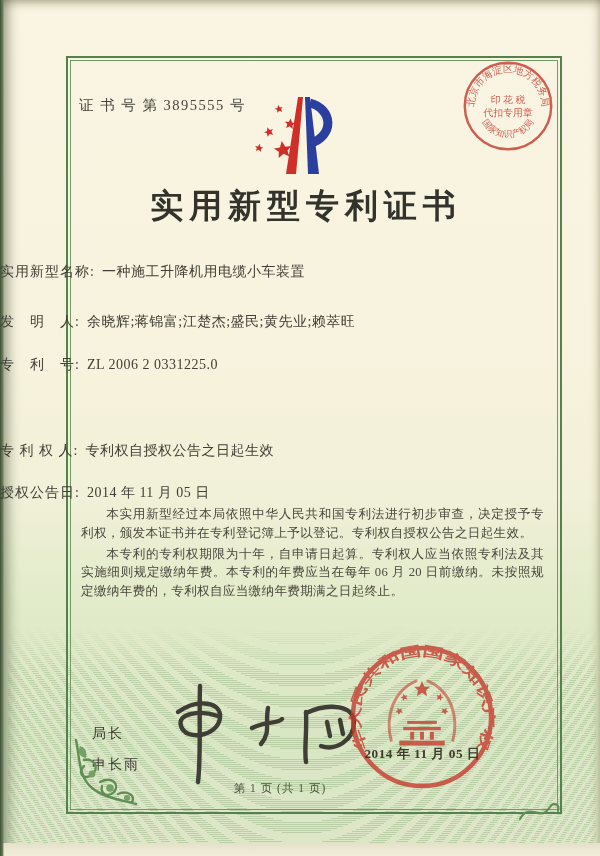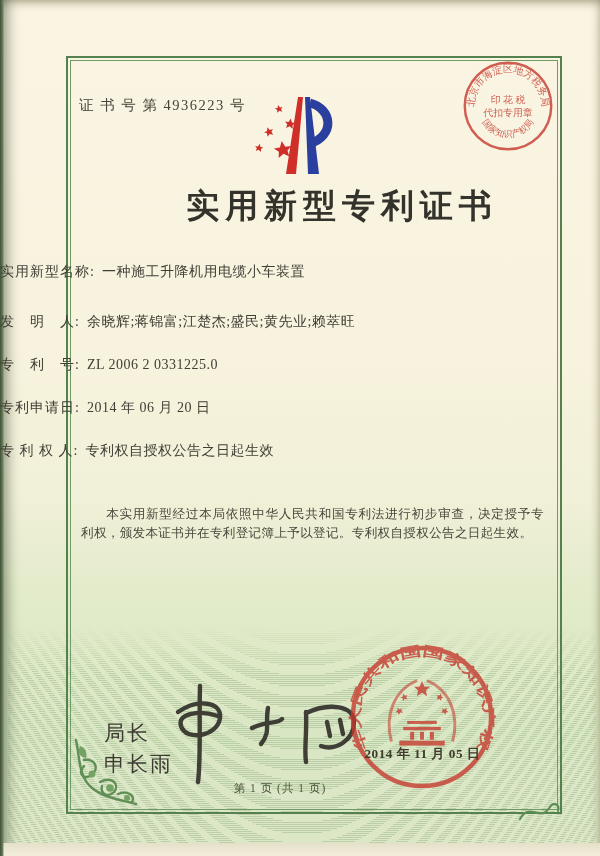--- a/index.html
+++ b/index.html
@@ -19,29 +19,29 @@
       rgba(104,146,88,.28) 0 1.2px,rgba(104,146,88,0) 1.2px 4.2px);
     -webkit-mask:linear-gradient(180deg,transparent 0,#000 22%);
             mask:linear-gradient(180deg,transparent 0,#000 22%);}
   .paper-bottom{position:absolute;left:0;top:843px;width:100%;height:13px;
     background:linear-gradient(180deg,#e4e0c9,#f3eedb);}
   .frame{position:absolute;left:66px;top:56px;width:492px;height:754px;
     border:2px solid #55814e;}
   .frame::before{content:"";position:absolute;inset:2px;border:1px solid #6f9a64;}
   .cert-no{position:absolute;left:79px;top:96px;font-size:14.5px;letter-spacing:1.5px;color:#46443b;}
   .title{position:absolute;left:66px;top:184px;width:480px;text-align:center;
-    font-size:33px;font-weight:bold;letter-spacing:.18em;color:#33322b;padding-left:36px;}
+    font-size:33px;font-weight:bold;letter-spacing:.18em;color:#33322b;}
   .field{position:absolute;left:0;width:470px;font-size:14px;white-space:nowrap;color:#403e35;}
   .f0{top:263px}.f1{top:313px}.f2{top:356px}.f3{top:399px}.f4{top:442px}.f5{top:484px}
   .field .label{letter-spacing:1px;}
   .field .value{margin-left:7px;letter-spacing:.5px;}
   .paras{position:absolute;left:79px;top:503px;width:467px;}
   .paras p{margin:2px;font-size:12.6px;line-height:18.8px;text-align:justify;
     text-indent:2em;color:#4a473d;letter-spacing:.3px;}
-  .director{position:absolute;left:104px;top:718px;font-size:21px;color:#3d3b32;
+  .director{position:absolute;left:92px;top:718px;font-size:14px;color:#3d3b32;
     letter-spacing:2px;line-height:31px;}
   .signature{position:absolute;left:148px;top:680px;width:235px;height:108px;}
   .seal{position:absolute;left:348px;top:643px;width:148px;height:148px;opacity:.9;}
   .seal-date{position:absolute;left:350px;top:745px;width:145px;text-align:center;
     font-size:13.2px;font-weight:bold;letter-spacing:.5px;color:#3e3a2c;z-index:6;}
   .footer{position:absolute;left:66px;top:781px;width:428px;text-align:center;
     font-size:11.5px;color:#4c5540;letter-spacing:1px;}
   .tax-stamp{position:absolute;left:461px;top:59px;width:94px;height:94px;opacity:.8;}
   .logo{position:absolute;left:243px;top:88px;width:114px;height:90px;}
   .orn-bl{position:absolute;left:70px;top:730px;width:80px;height:80px;}
@@ -51,21 +51,21 @@
 </head>
 <body>
 
 <div class="photo">
   <div class="guilloche"></div>
   <div class="paper-bottom"></div>
   <div class="edge-line"></div>
 
   <div class="frame"></div>
 
-  <div class="cert-no">证 书 号 第 4936223 号</div>
+  <div class="cert-no">证 书 号 第 3895555 号</div>
 
   <svg class="logo" viewBox="0 0 114 90">
     <defs>
       <path id="star5" d="M0,-10 L2.94,-3.09 9.51,-3.09 4.76,1.18 5.88,8.09 0,4 -5.88,8.09 -4.76,1.18 -9.51,-3.09 -2.94,-3.09 Z"></path>
     </defs>
     <g fill="#cf2f28">
       <use href="#star5" transform="translate(36,21) scale(0.42) rotate(-12)"></use>
       <use href="#star5" transform="translate(47,36) scale(0.56) rotate(8)"></use>
       <use href="#star5" transform="translate(26,44) scale(0.5) rotate(-20)"></use>
       <use href="#star5" transform="translate(16,60) scale(0.44) rotate(10)"></use>
@@ -98,29 +98,30 @@
 
   <div class="field f0">
     <span class="label">实用新型名称:</span><span class="value">一种施工升降机用电缆小车装置</span>
   </div>
   <div class="field f1">
     <span class="label">发　明　人:</span><span class="value">余晓辉;蒋锦富;江楚杰;盛民;黄先业;赖萃旺</span>
   </div>
   <div class="field f2">
     <span class="label">专　利　号:</span><span class="value">ZL 2006 2 0331225.0</span>
   </div>
-  <div class="field f3">
-    <span class="label">专利申请日:</span><span class="value">2014 年 06 月 20 日</span>
-  </div>
   <div class="field f4">
     <span class="label">专 利 权 人:</span><span class="value">专利权自授权公告之日起生效</span>
+  </div>
+  <div class="field f5">
+    <span class="label">授权公告日:</span><span class="value">2014 年 11 月 05 日</span>
   </div>
 
   <div class="paras">
     <p>本实用新型经过本局依照中华人民共和国专利法进行初步审查，决定授予专利权，颁发本证书并在专利登记簿上予以登记。专利权自授权公告之日起生效。</p>
+    <p>本专利的专利权期限为十年，自申请日起算。专利权人应当依照专利法及其实施细则规定缴纳年费。本专利的年费应当在每年 06 月 20 日前缴纳。未按照规定缴纳年费的，专利权自应当缴纳年费期满之日起终止。</p>
   </div>
 
   <div class="director">
     <div>局长</div>
     <div>申长雨</div>
   </div>
 
   <svg class="signature" viewBox="0 0 235 108">
     <g fill="none" stroke="#33312b" stroke-width="4.4" stroke-linecap="round" opacity="0.92">
       <path d="M30,32 C50,18 74,22 72,38 C70,56 38,62 33,46 C29,33 52,30 70,36"></path>

